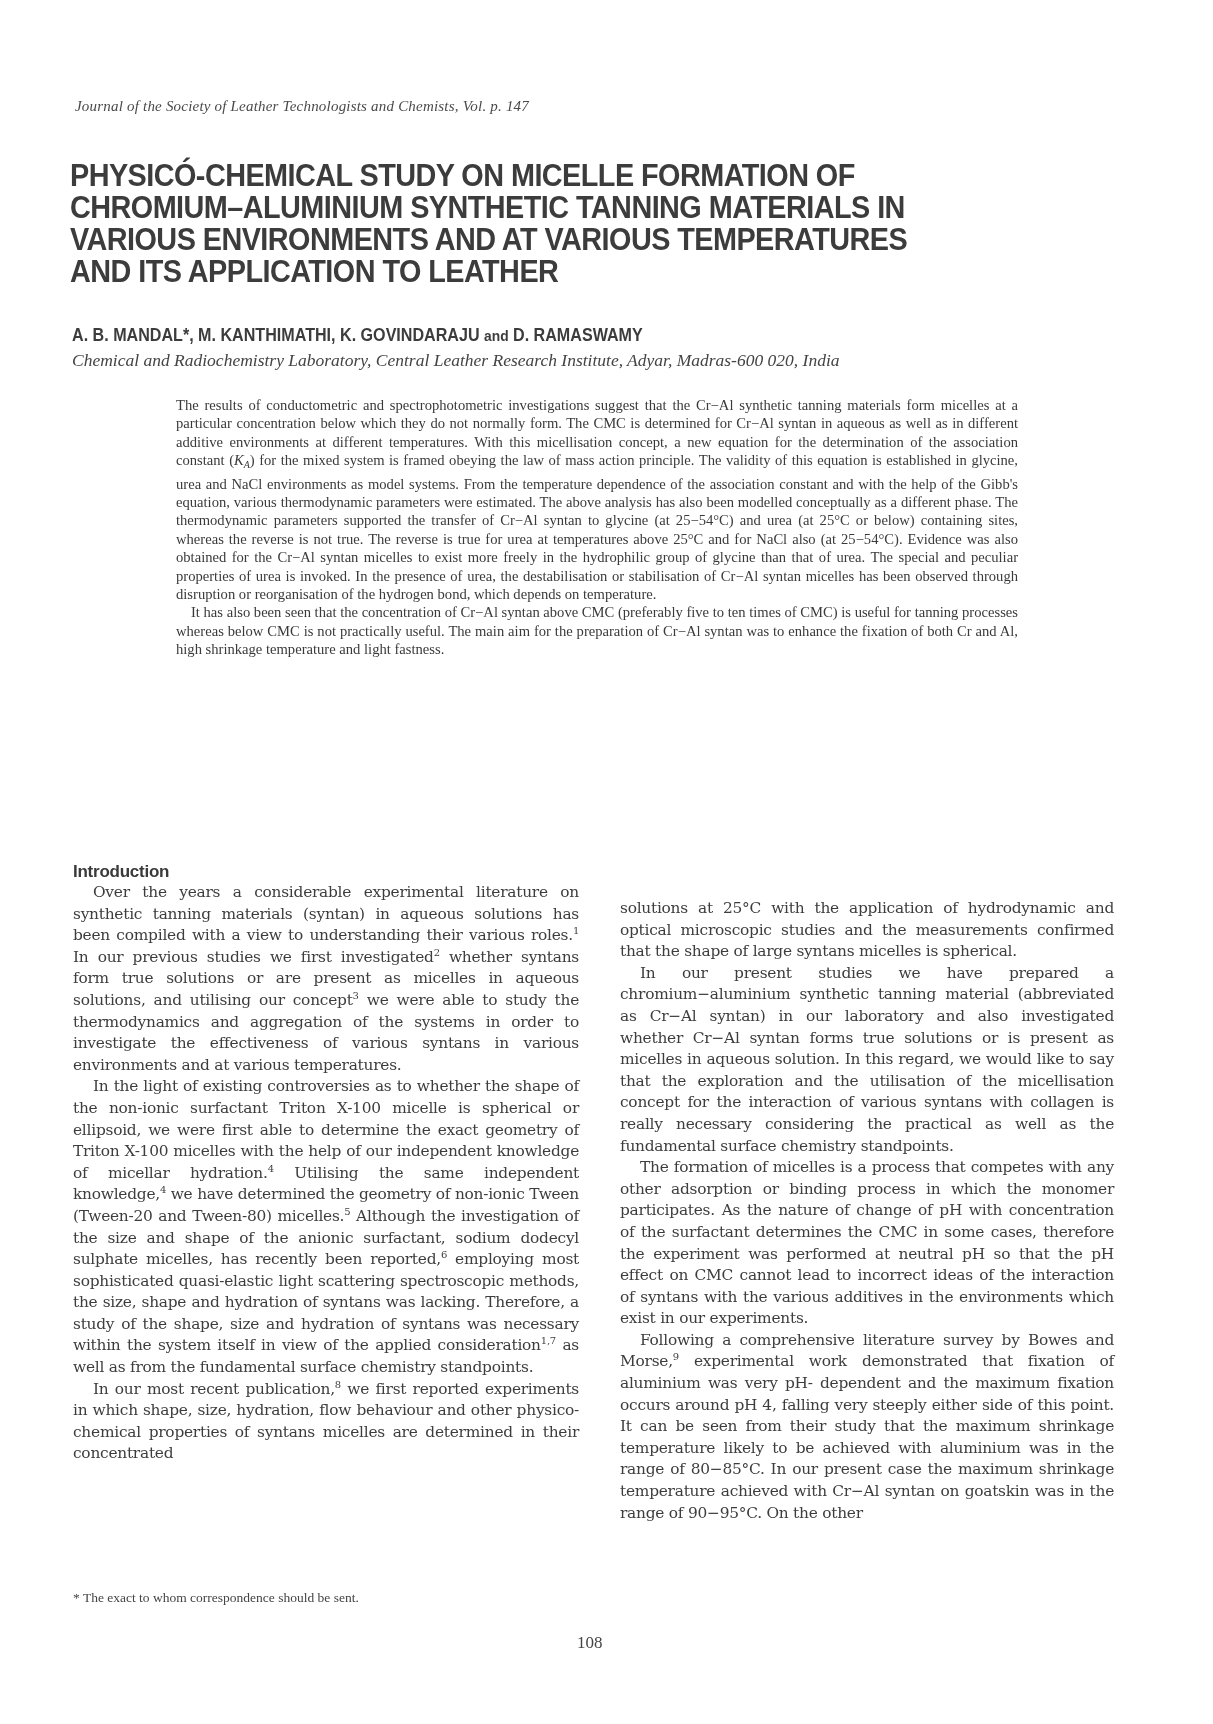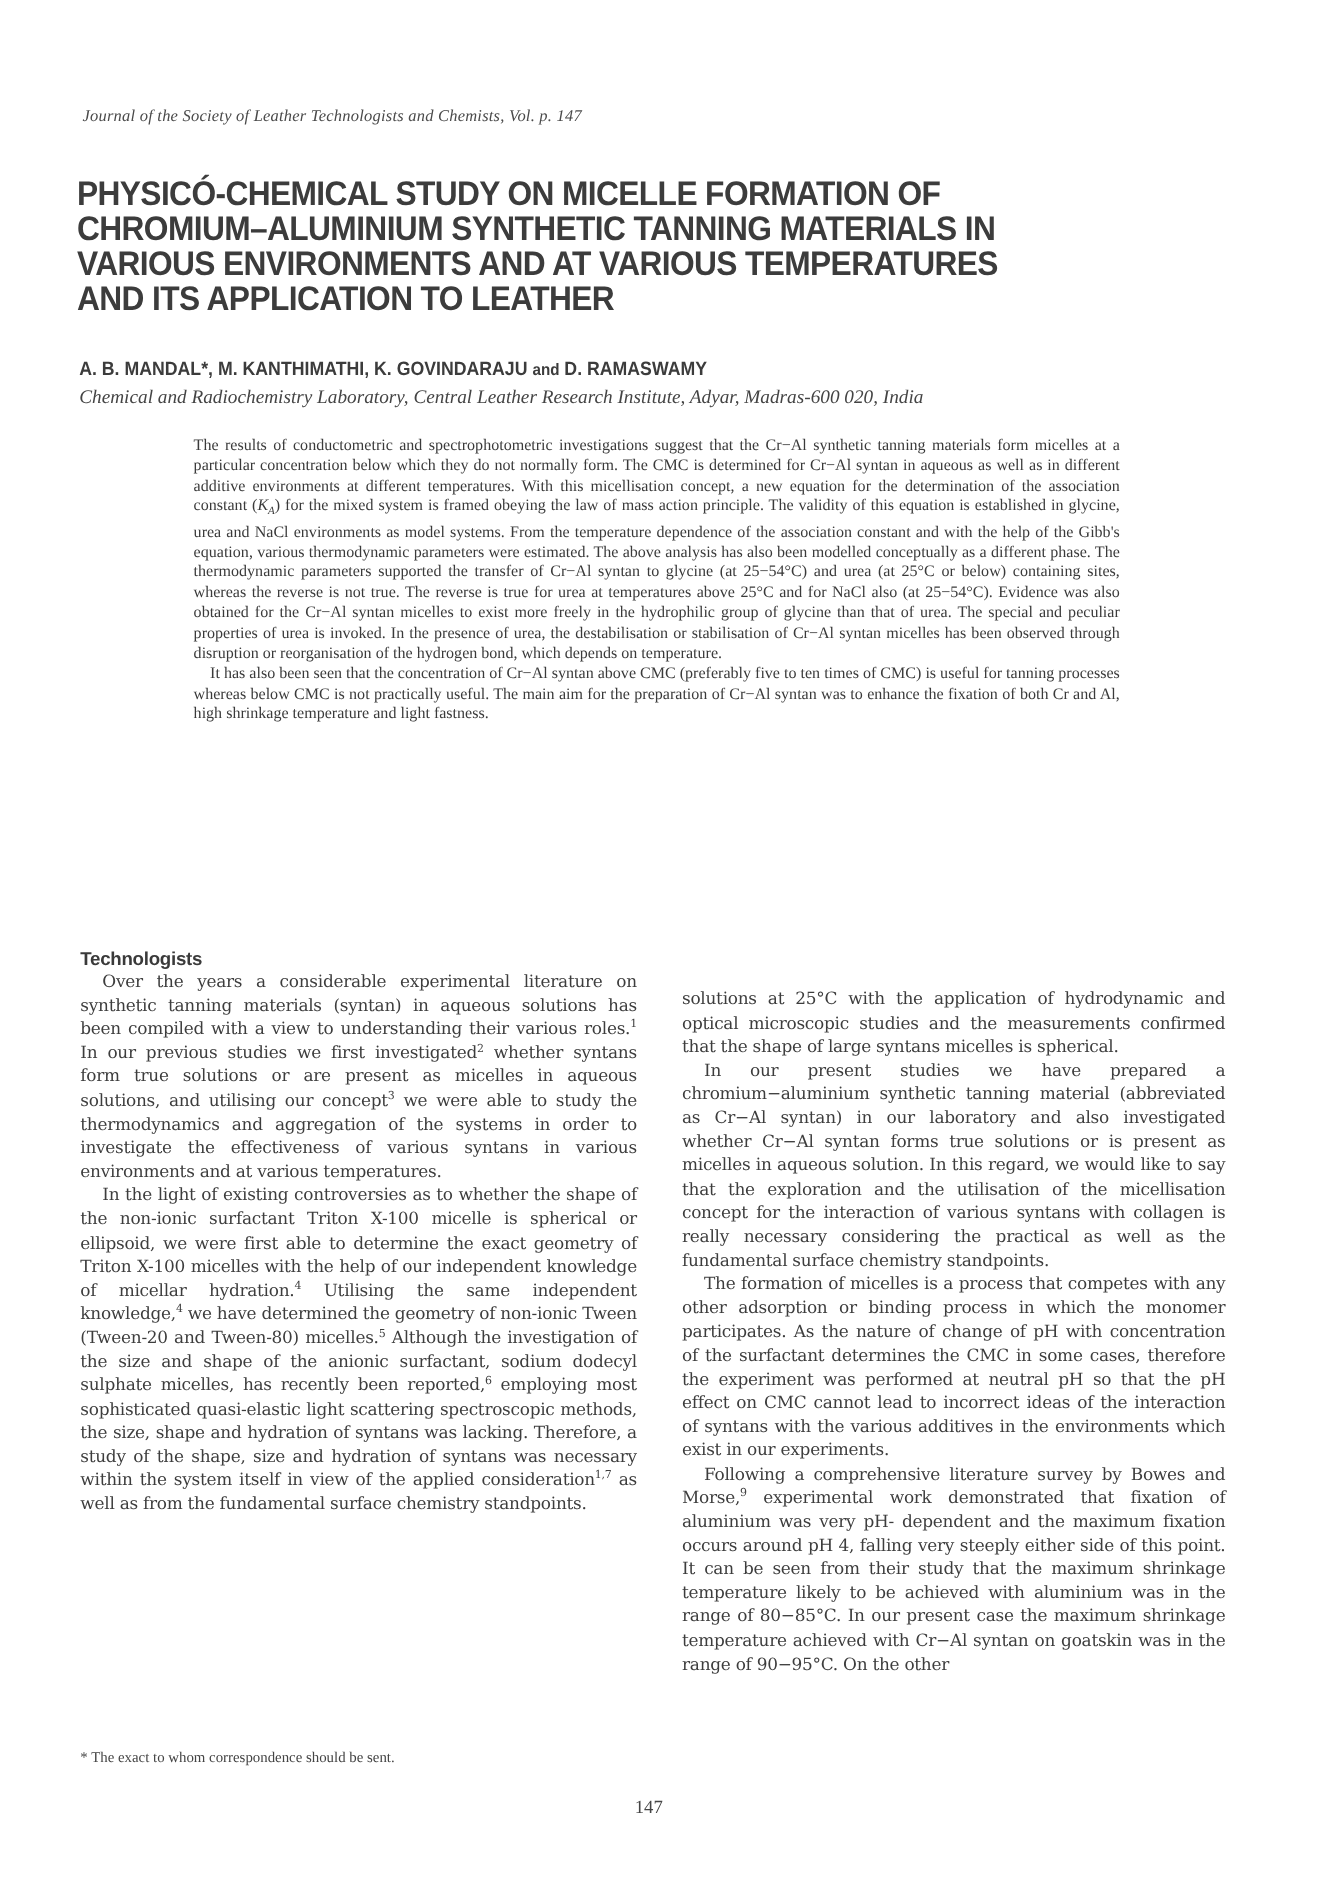--- a/index.html
+++ b/index.html
@@ -40,26 +40,27 @@
 <div class="authors"><span>A. B. MANDAL*, M. KANTHIMATHI, K. GOVINDARAJU </span><span class="and">and</span><span> D. RAMASWAMY</span></div>
 
 <div class="affil">Chemical and Radiochemistry Laboratory, Central Leather Research Institute, Adyar, Madras-600 020, India</div>
 
 <div class="summary">
   <p><span>The results of conductometric and spectrophotometric investigations suggest that the Cr−Al synthetic tanning materials form micelles at a particular concentration below which they do not normally form. The CMC is determined for Cr−Al syntan in aqueous as well as in different additive environments at different temperatures. With this micellisation concept, a new equation for the determination of the association constant (</span><i>K</i><span class="sub">A</span><span>) for the mixed system is framed obeying the law of mass action principle. The validity of this equation is established in glycine, urea and NaCl environments as model systems. From the temperature dependence of the association constant and with the help of the Gibb's equation, various thermodynamic parameters were estimated. The above analysis has also been modelled conceptually as a different phase. The thermodynamic parameters supported the transfer of Cr−Al syntan to glycine (at 25−54°C) and urea (at 25°C or below) containing sites, whereas the reverse is not true. The reverse is true for urea at temperatures above 25°C and for NaCl also (at 25−54°C). Evidence was also obtained for the Cr−Al syntan micelles to exist more freely in the hydrophilic group of glycine than that of urea. The special and peculiar properties of urea is invoked. In the presence of urea, the destabilisation or stabilisation of Cr−Al syntan micelles has been observed through disruption or reorganisation of the hydrogen bond, which depends on temperature.</span></p>
   <p class="indent">It has also been seen that the concentration of Cr−Al syntan above CMC (preferably five to ten times of CMC) is useful for tanning processes whereas below CMC is not practically useful. The main aim for the preparation of Cr−Al syntan was to enhance the fixation of both Cr and Al, high shrinkage temperature and light fastness.</p>
 </div>
 
 <div class="col col-left">
-  <h2>Technologists</h2>
+  <h2>Introduction</h2>
   <p><span>Over the years a considerable experimental literature on synthetic tanning materials (syntan) in aqueous solutions has been compiled with a view to understanding their various roles.</span><sup>1</sup><span> In our previous studies we first investigated</span><sup>2</sup><span> whether syntans form true solutions or are present as micelles in aqueous solutions, and utilising our concept</span><sup>3</sup><span> we were able to study the thermodynamics and aggregation of the systems in order to investigate the effectiveness of various syntans in various environments and at various temperatures.</span></p>
   <p><span>In the light of existing controversies as to whether the shape of the non-ionic surfactant Triton X-100 micelle is spherical or ellipsoid, we were first able to determine the exact geometry of Triton X-100 micelles with the help of our independent knowledge of micellar hydration.</span><sup>4</sup><span> Utilising the same independent knowledge,</span><sup>4</sup><span> we have determined the geometry of non-ionic Tween (Tween-20 and Tween-80) micelles.</span><sup>5</sup><span> Although the investigation of the size and shape of the anionic surfactant, sodium dodecyl sulphate micelles, has recently been reported,</span><sup>6</sup><span> employing most sophisticated quasi-elastic light scattering spectroscopic methods, the size, shape and hydration of syntans was lacking. Therefore, a study of the shape, size and hydration of syntans was necessary within the system itself in view of the applied consideration</span><sup>1,7</sup><span> as well as from the fundamental surface chemistry standpoints.</span></p>
+  <p><span>In our most recent publication,</span><sup>8</sup><span> we first reported experiments in which shape, size, hydration, flow behaviour and other physico-chemical properties of syntans micelles are determined in their concentrated</span></p>
 </div>
 
 <div class="col col-right">
   <p class="noindent">solutions at 25°C with the application of hydrodynamic and optical microscopic studies and the measurements confirmed that the shape of large syntans micelles is spherical.</p>
   <p>In our present studies we have prepared a chromium−aluminium synthetic tanning material (abbreviated as Cr−Al syntan) in our laboratory and also investigated whether Cr−Al syntan forms true solutions or is present as micelles in aqueous solution. In this regard, we would like to say that the exploration and the utilisation of the micellisation concept for the interaction of various syntans with collagen is really necessary considering the practical as well as the fundamental surface chemistry standpoints.</p>
   <p>The formation of micelles is a process that competes with any other adsorption or binding process in which the monomer participates. As the nature of change of pH with concentration of the surfactant determines the CMC in some cases, therefore the experiment was performed at neutral pH so that the pH effect on CMC cannot lead to incorrect ideas of the interaction of syntans with the various additives in the environments which exist in our experiments.</p>
   <p><span>Following a comprehensive literature survey by Bowes and Morse,</span><sup>9</sup><span> experimental work demonstrated that fixation of aluminium was very pH- dependent and the maximum fixation occurs around pH 4, falling very steeply either side of this point. It can be seen from their study that the maximum shrinkage temperature likely to be achieved with aluminium was in the range of 80−85°C. In our present case the maximum shrinkage temperature achieved with Cr−Al syntan on goatskin was in the range of 90−95°C. On the other</span></p>
 </div>
 
 <div class="footnote">* The exact to whom correspondence should be sent.</div>
-<div class="page-number">147</div>
+<div class="page-number">108</div>
 
 </body></html>

